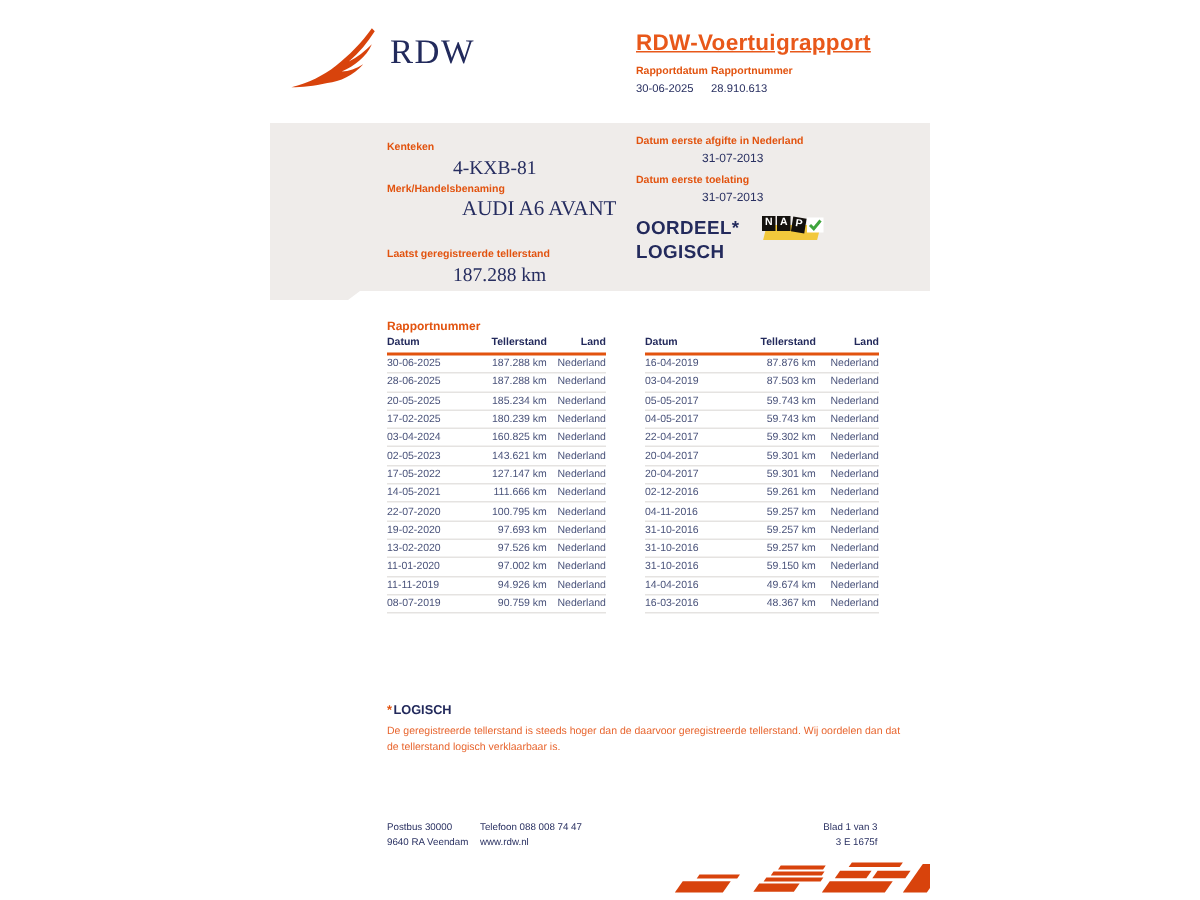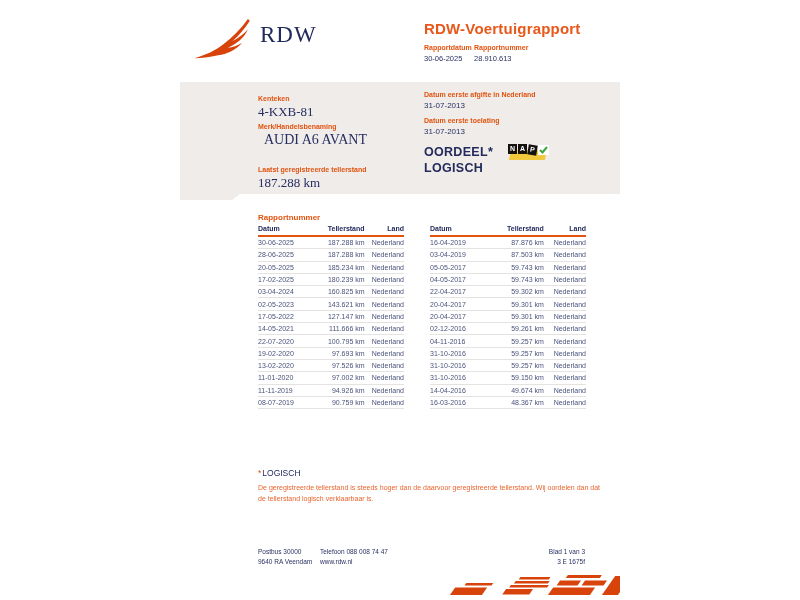--- a/index.html
+++ b/index.html
@@ -5,33 +5,33 @@
   * { margin:0; padding:0; box-sizing:border-box; }
   html,body { width:800px; height:600px; background:#ffffff; overflow:hidden;
               font-family:"Liberation Sans", sans-serif; }
   .page { position:absolute; top:0; left:0; width:800px; height:600px; background:#fff; }
 
   
   .logo-icon { position:absolute; left:192px; top:16px; width:62px; height:46px; }
   .logo-word { position:absolute; left:260px; top:22px; font-family:"Liberation Serif", serif;
                font-size:23px; font-weight:400; letter-spacing:1px; color:#222A5C; }
   .doc-title { position:absolute; left:424px; top:20px; font-size:15px; font-weight:bold;
-               color:#E8581A; letter-spacing:.2px; }
+               color:#E8581A; letter-spacing:.2px;text-decoration:underline; }
   .hlabel { position:absolute; font-size:7px; font-weight:bold; color:#E2530F; }
   .hvalue { position:absolute; font-size:7.5px; color:#2A3162; }
   .lbl-rapportdatum { left:424px; top:44px; }
   .val-rapportdatum { left:424px; top:54px; }
   .lbl-rapportnummer { left:474px; top:44px; }
   .val-rapportnummer { left:474px; top:54px;text-align:center; }
 
   
   .sumbox { position:absolute; left:180px; top:82px; width:440px; height:118px; background:#EFECEA;
             clip-path:polygon(0 0,440px 0,440px 112px,60px 112px,52px 118px,0 118px); }
   .slabel { position:absolute; font-size:7px; font-weight:bold; color:#E2530F; }
-  .svalue { position:absolute; font-family:"Liberation Serif", serif; color:#262D60; }
+  .svalue { position:absolute; font-family:"Liberation Serif", serif; color:#262D60;margin-left:44px; }
   .s-kenteken-l { left:78px; top:13px; }
   .s-kenteken   { left:78px; top:22px; font-size:13px; }
   .s-merk-l     { left:78px; top:41px; }
   .s-merk       { left:84px; top:50px; font-size:14px; }
   .s-tell-l     { left:78px; top:84px; }
   .s-tell       { left:78px; top:93px; font-size:13px; }
   .s-afgifte-l  { left:244px; top:9px; }
   .s-afgifte    { left:244px; top:19px; font-size:8px; font-family:"Liberation Sans",sans-serif; color:#2A3162;}
   .s-toelating-l{ left:244px; top:35px; }
   .s-toelating  { left:244px; top:45px; font-size:8px; font-family:"Liberation Sans",sans-serif; color:#2A3162;}
@@ -56,21 +56,21 @@
   .thead { display:flex; font-size:7px; font-weight:bold; color:#232A5C;
            padding-bottom:3px; border-bottom:2px solid #E2530F; }
   .trow { display:flex; font-size:7px; color:#49527A; height:12.3px; align-items:center;
           border-bottom:1px solid #E5E3E1; }
   .c0 { width:36%; text-align:left; }
   .c1 { width:37%; text-align:right; }
   .c2 { width:27%; text-align:right; }
 
   
   .footnote { position:absolute; left:258px; top:468px; width:350px; }
-  .fn-head { font-size:8.5px; font-weight:normal; color:#232A5C; }
+  .fn-head { font-size:8.5px; font-weight:bold; color:#232A5C; }
   .fn-head .ast { color:#E2530F; margin-right:1px; }
   .fn-text { margin-top:4px; font-size:7px; line-height:11px; color:#E8652E; }
 
   
   .foot { position:absolute; font-size:6.5px; color:#2A3162; line-height:10px; }
   .foot-addr { left:258px; top:547px; }
   .foot-tel  { left:320px; top:547px; }
   .foot-page { left:485px; top:547px; width:100px; text-align:right; }
 
   .stripes { position:absolute; left:428px; top:572px; width:192px; height:28px; }

